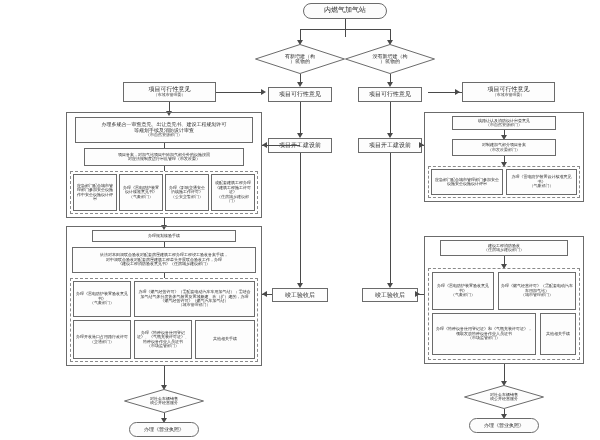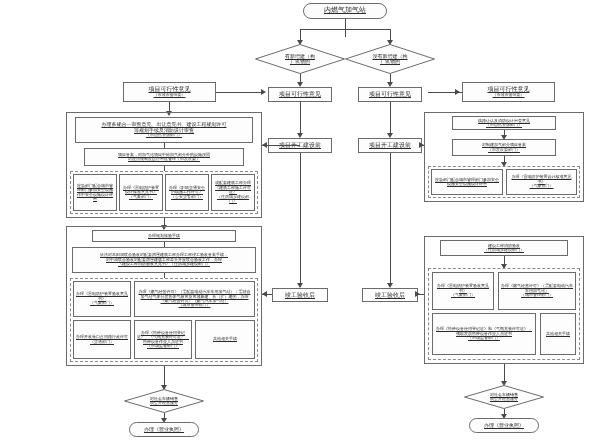--- a/index.html
+++ b/index.html
@@ -18,21 +18,20 @@
     box-sizing:border-box;
     display:flex;
     flex-direction:column;
     align-items:center;
     justify-content:center;
     text-align:center;
     background:#fdfdfd;
     border:1px solid #6b6b6b;
     line-height:1.12;
     padding:1px 2px;
-    text-decoration:underline;
   }
   .node .t{display:block;}
   .node .sub{display:block;color:#444;}
 
   .terminator{
     border-radius:12px;
     background:#fcfcfc;
   }
   .diamond{
     background:transparent;

